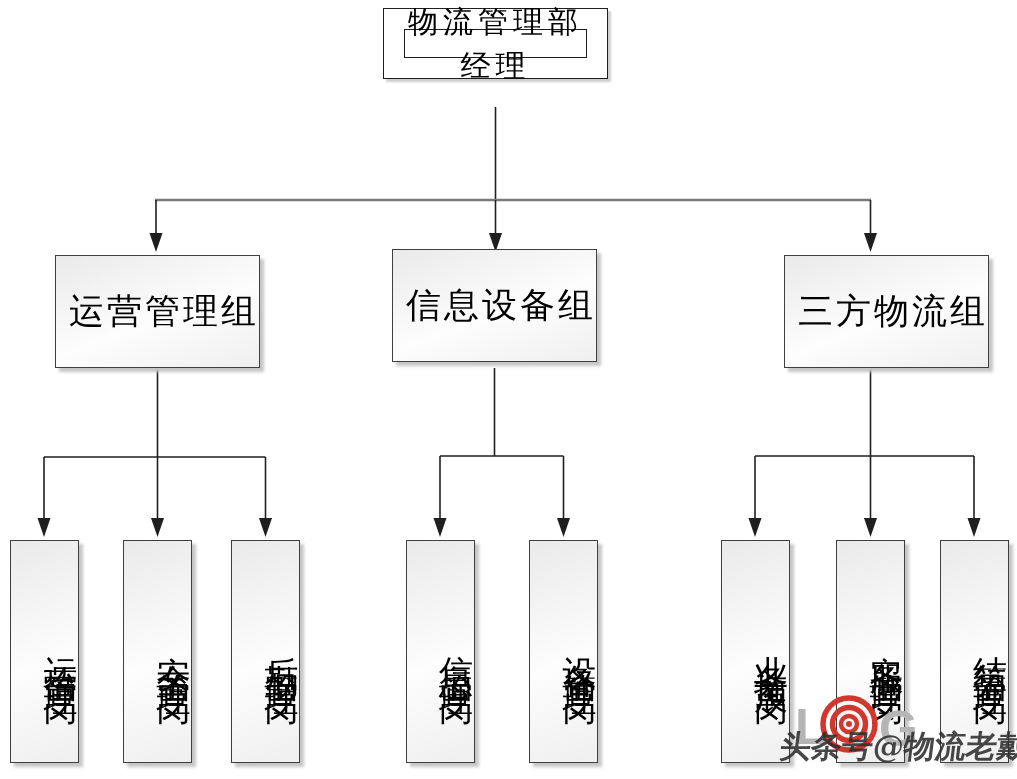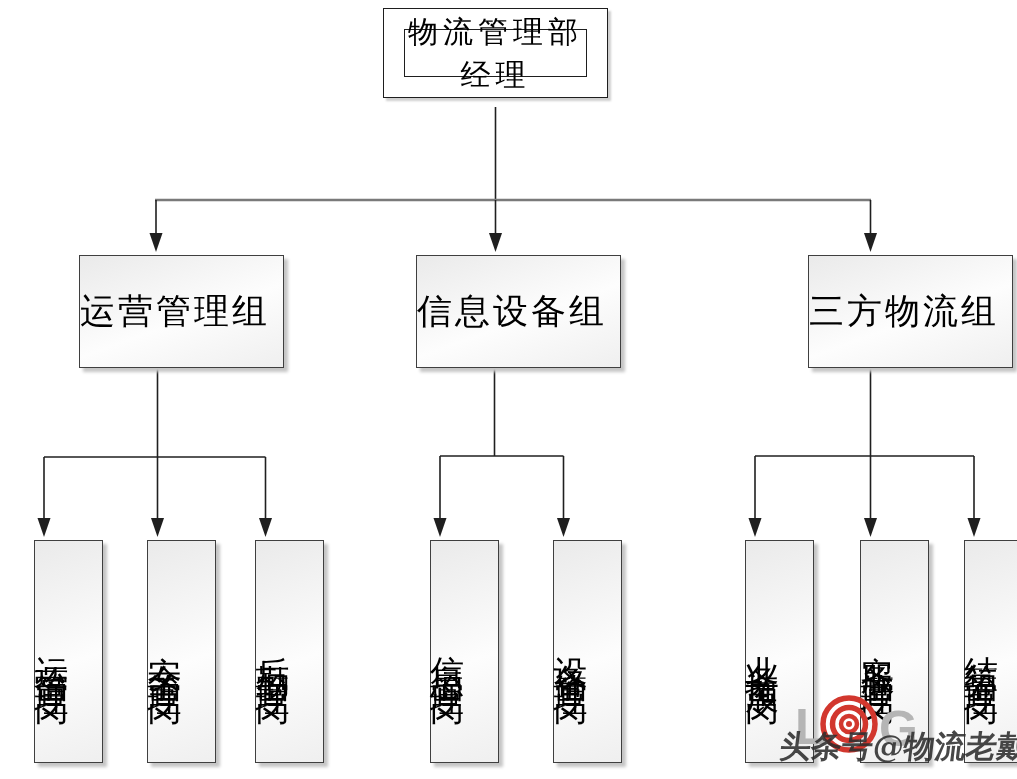--- a/index.html
+++ b/index.html
@@ -6,25 +6,25 @@
   .canvas{
     position:relative;width:1017px;height:779px;background:#fff;overflow:hidden;
     font-family:"DejaVu Serif","Liberation Serif",serif;color:#000;
   }
   svg.connectors{position:absolute;left:0;top:0;z-index:1;}
   .node{
     position:absolute;z-index:2;box-sizing:border-box;
     border:1.5px solid var(--box-border);
     background:linear-gradient(160deg,var(--box-fill-top) 0%,#fdfdfd 55%,var(--box-fill-bottom) 100%);
     box-shadow:4px 4px 3px var(--shadow);
-    display:flex;align-items:center;justify-content:flex-start;margin-left:24px;
+    display:flex;align-items:center;justify-content:flex-end;
   }
   .root-box{
     position:absolute;z-index:2;box-sizing:border-box;
-    left:383px;top:8px;width:225px;height:90px;
+    left:383px;top:8px;width:225px;height:71px;
     border:1.5px solid #1e1e1e;background:#fff;padding:20px;
     box-shadow:3px 3px 2px #cfcfcf;
   }
   .root-inner{
     box-sizing:border-box;width:100%;height:100%;
     border:1.5px solid #1e1e1e;background:#fff;
     display:flex;flex-direction:column;align-items:center;justify-content:center;
     font-size:30px;letter-spacing:5px;line-height:1.45;
   }
   .group-box{width:205px;height:113px;font-size:35px;letter-spacing:3px;}
@@ -100,21 +100,21 @@
   <div class="root-box">
     <div class="root-inner">
       <div>物流管理部</div>
       <div>经理</div>
     </div>
   </div>
 
   <div class="node group-box" style="left:55px;top:255px;">
     <span>运营管理组</span>
   </div>
-  <div class="node group-box" style="left:392px;top:255px;">
+  <div class="node group-box" style="left:392px;top:249px;">
     <span>信息设备组</span>
   </div>
   <div class="node group-box" style="left:784px;top:255px;">
     <span>三方物流组</span>
   </div>
 
   <div class="node post-box" style="left:10px;top:540px;">
     <span>运营管理岗</span>
   </div>
   <div class="node post-box" style="left:123px;top:540px;">

